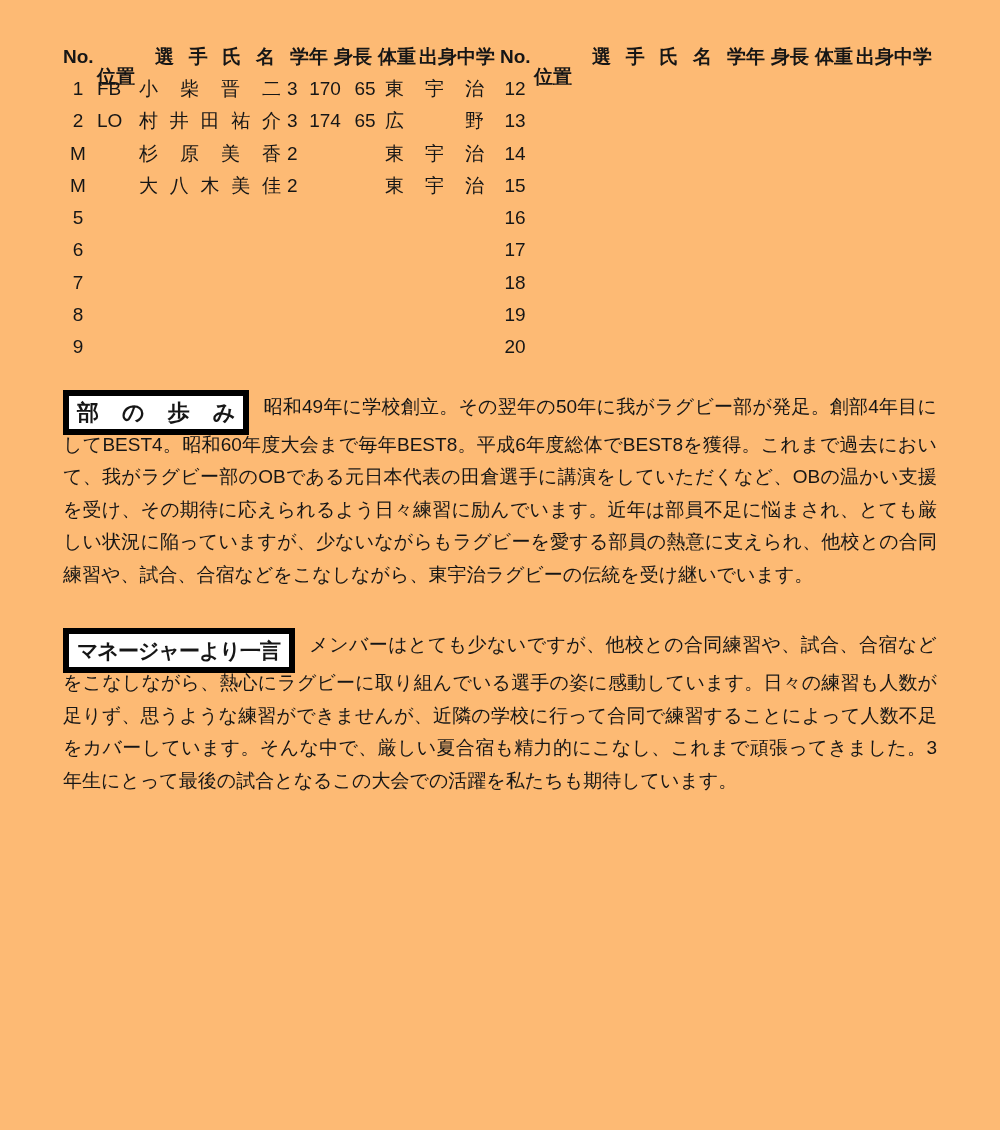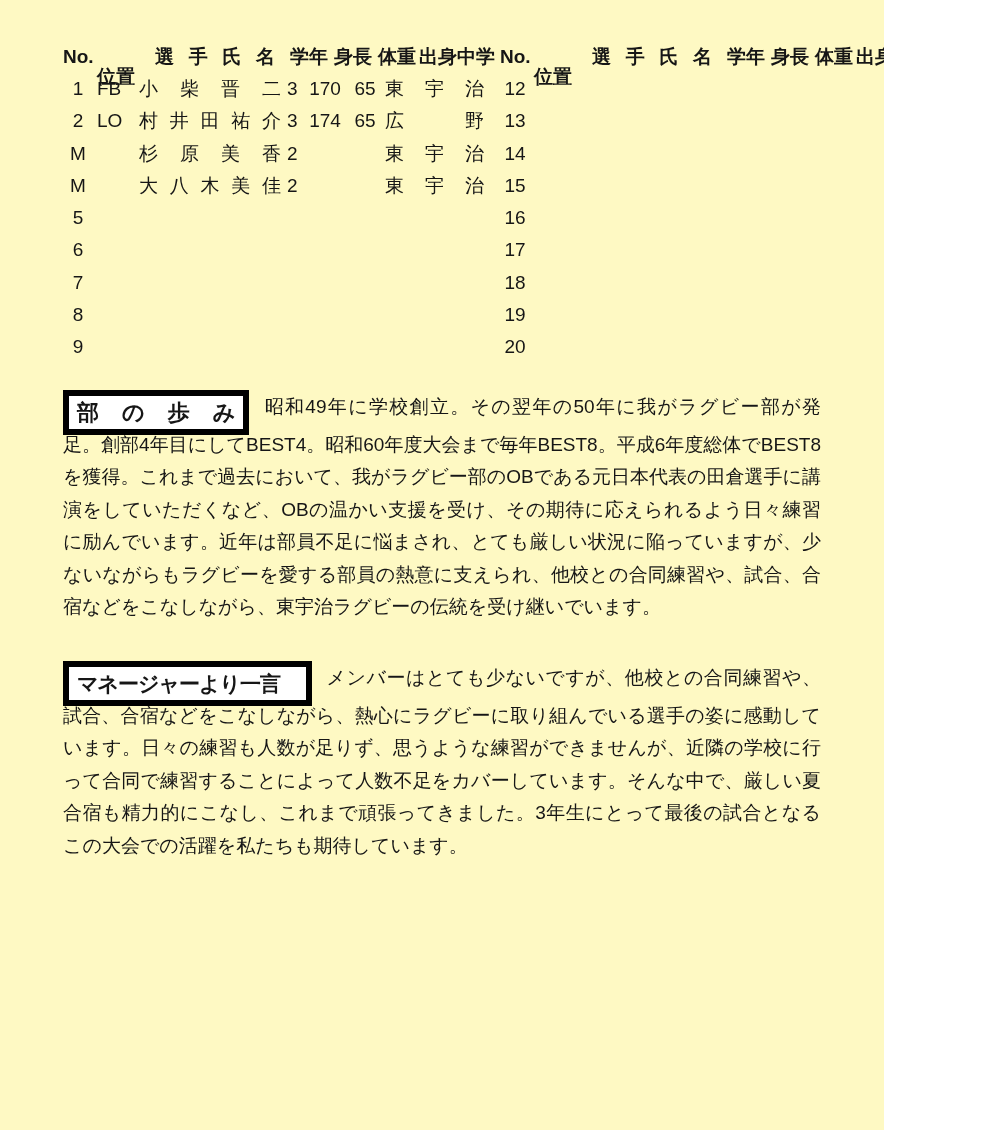--- a/index.html
+++ b/index.html
@@ -2,21 +2,21 @@
 <html><head>
 <meta charset="utf-8">
 <style>
   html,body{margin:0;padding:0;}
   body{
     width:1000px;height:1130px;background:#ffffff;
     font-family:"Liberation Sans","DejaVu Sans",sans-serif;
     color:#161616;
     -webkit-font-smoothing:antialiased;
   }
-  .page{position:relative;width:884px;height:1130px;background:#fef9c3;overflow:hidden;}
+  .page{position:relative;width:1000px;height:1130px;background:#fdba74;overflow:hidden;}
 
   
   .roster{padding:40px 0 0 63px;font-size:19px;line-height:1;}
   .t-row{display:flex;height:32.3px;align-items:center;white-space:nowrap;}
   .t-row.header{font-weight:bold;}
   .c{flex:none;box-sizing:border-box;overflow:visible;}
   
   .c-no{width:30px;text-align:center;}
   .c-pos{width:46px;padding-left:4px;}
   .c-name{width:148px;text-align:justify;text-align-last:justify;text-justify:inter-character;padding-right:6px;}
@@ -38,21 +38,21 @@
   .sec-2{margin-top:38px;}
   .sec-3{margin-top:36px;}
   .title-box{
     display:inline-block;border:6px solid #000000;background:#ffffff;
     font-weight:bold;font-size:22px;line-height:31px;
     padding:1px 8px;margin:-6px 14px -6px 0;vertical-align:-7px;
     white-space:nowrap;
   }
   .title-box .tt{display:inline-block;}
   .title-box.spaced .tt{letter-spacing:1.05em;margin-right:-1.05em;}
-  .title-box.tight .tt{font-size:21px;letter-spacing:-1px;margin-right:18px;}
+  .title-box.tight .tt{font-size:21px;letter-spacing:-1px;margin-right:1px;}
   .intro-line{letter-spacing:1px;}
   .body-block{margin-top:0;}
 </style>
 </head>
 <body>
 
 <div class="page">
 
   <div class="roster">
     <div class="t-row header">

